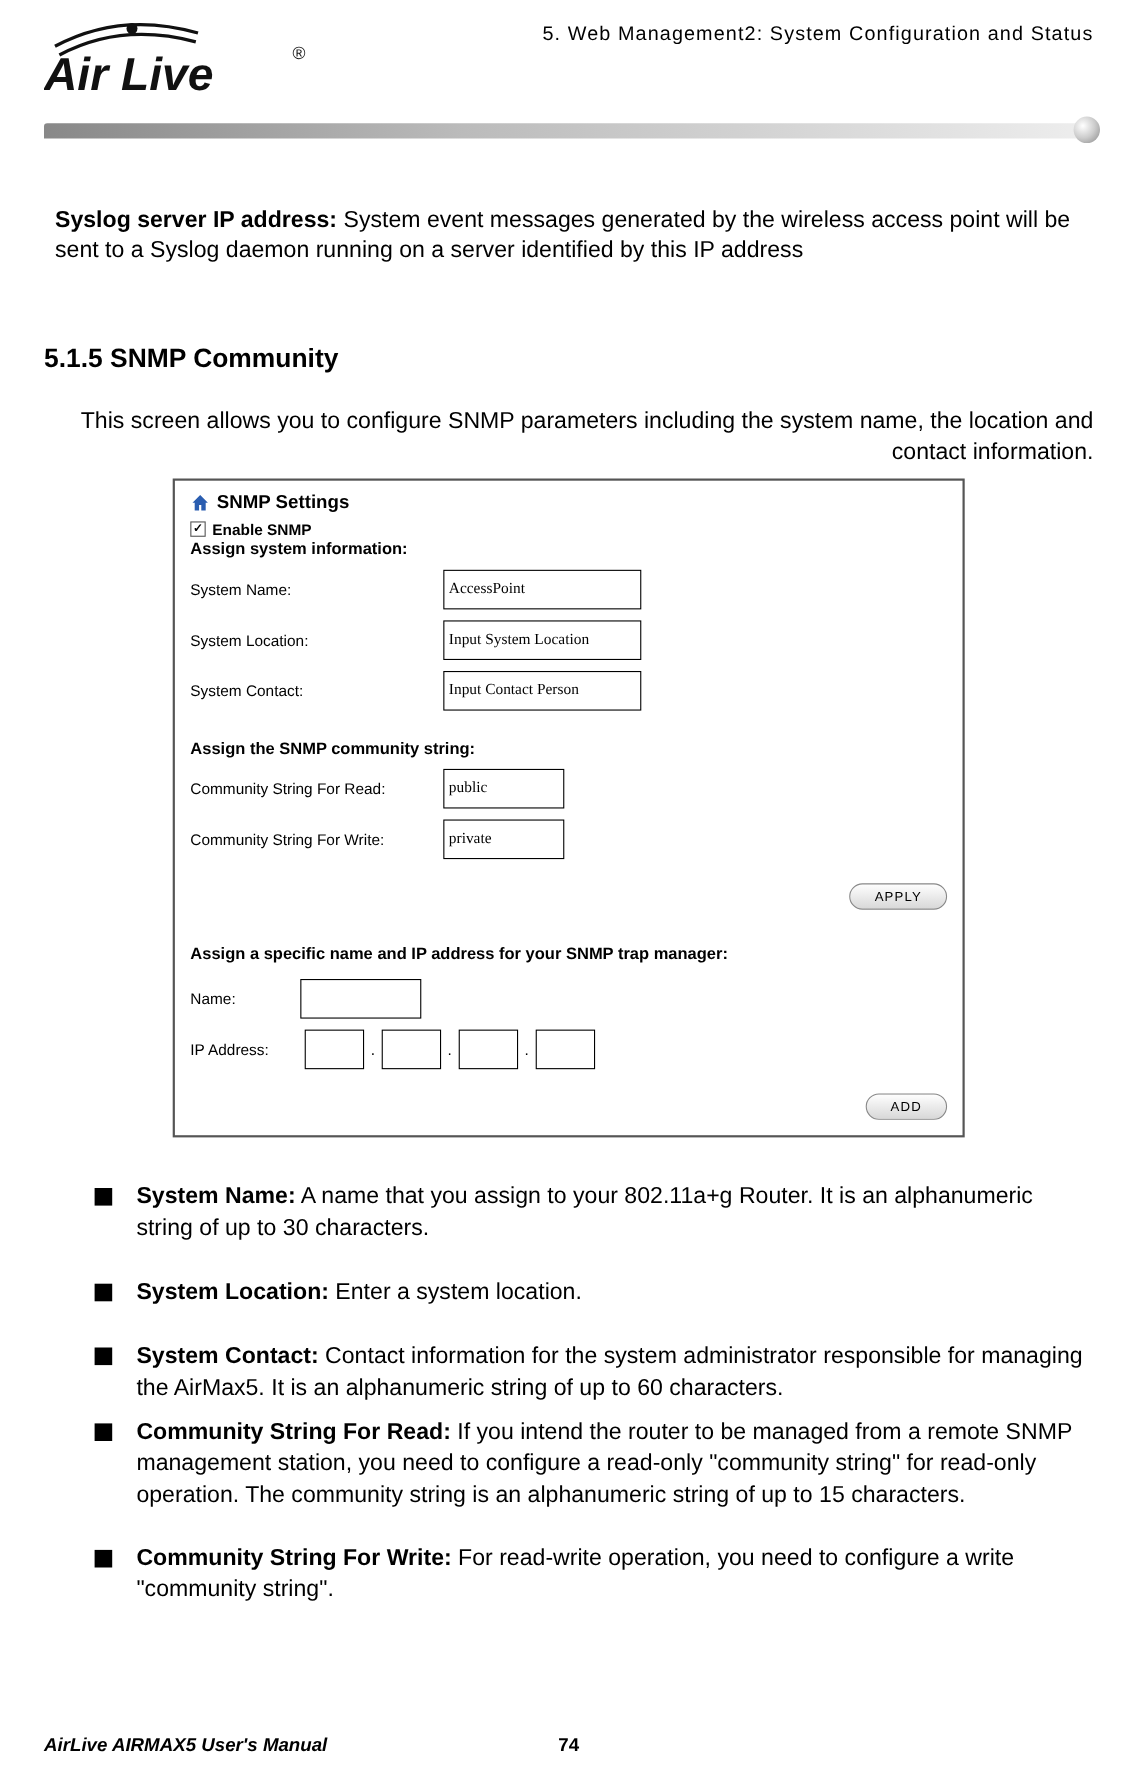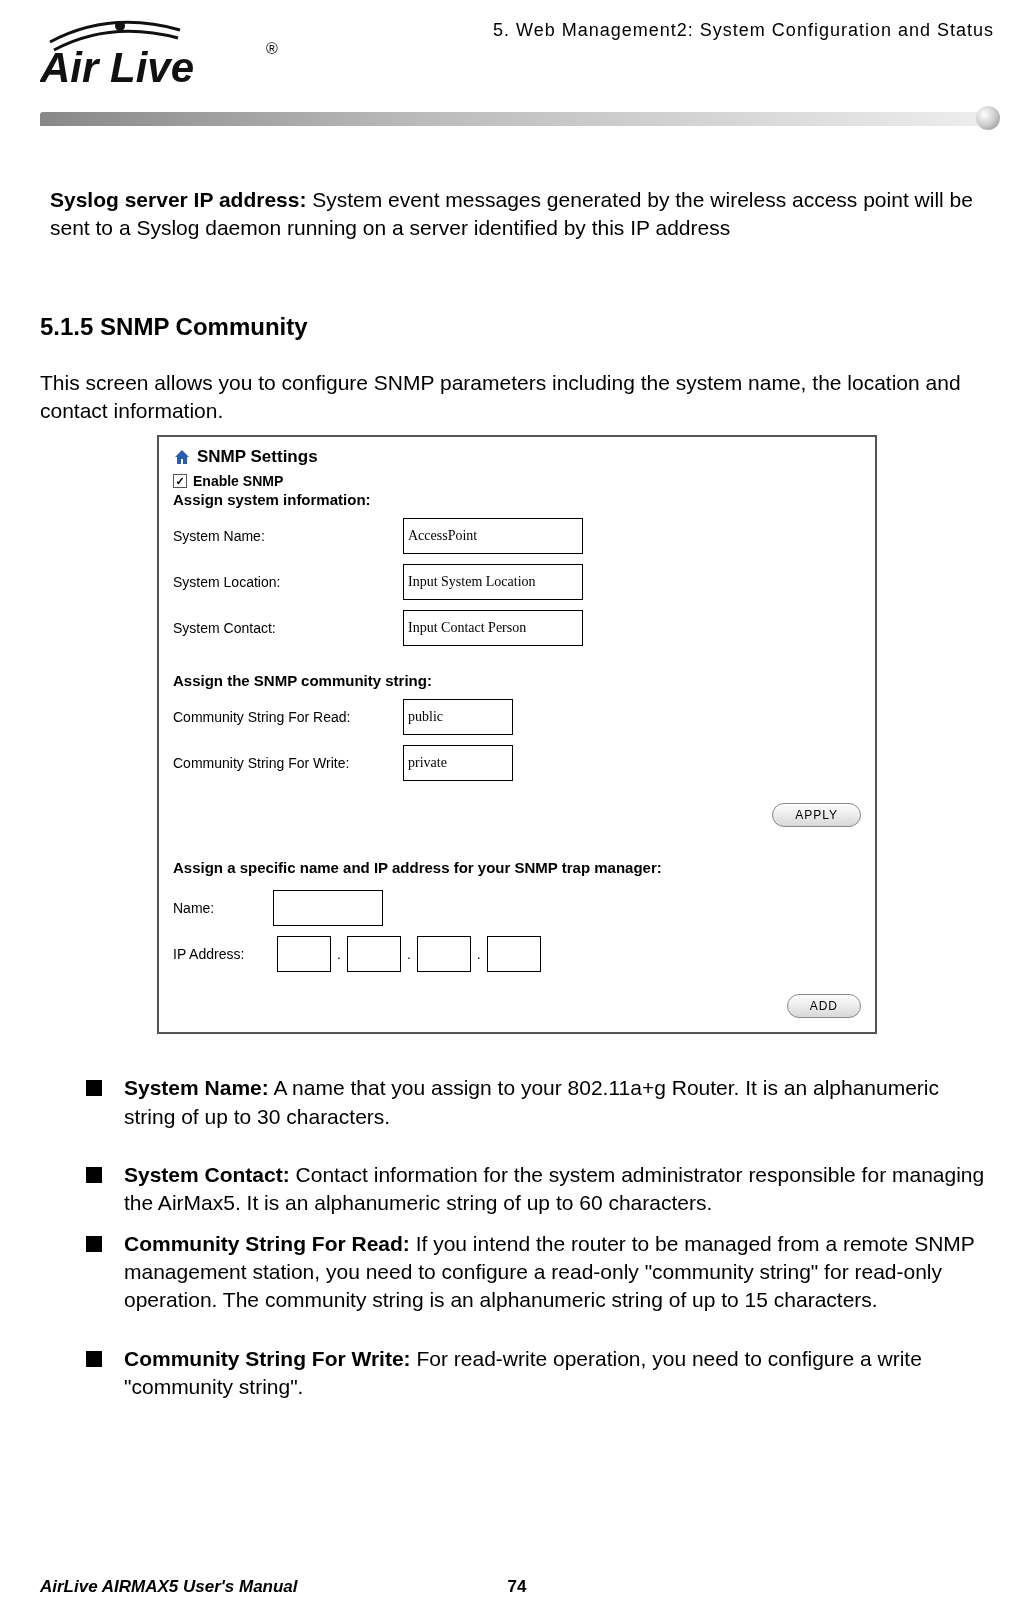--- a/index.html
+++ b/index.html
@@ -36,21 +36,21 @@
   .hr-deco::after{
     content:"";
     position:absolute; right:-6px; top:-6px;
     width: 24px; height:24px; border-radius:50%;
     background: radial-gradient(circle at 35% 35%, #fff, #ccc 50%, #888 100%);
   }
   .body-text { font-size: 21px; line-height: 1.35; }
   .syslog-para { margin-top: 60px; padding: 0 10px; }
   .h-section { font-size: 24px; font-weight: bold; margin-top: 70px; }
   .breadcrumb { font-size: 21px; font-style: italic; font-weight: bold; margin-top: 10px; }
-  .intro { margin-top: 28px; }
+  .intro { margin-top: 28px; text-align: right; }
 
   
   .snmp-wrap { display:flex; justify-content:center; margin-top: 10px; }
   .snmp-panel {
     width: 720px;
     border: 2px solid #555;
     padding: 10px 14px 14px 14px;
     font-size: 14px;
   }
   .panel-title { font-weight: bold; font-size: 17px; display:flex; align-items:center; gap:6px; }
@@ -198,20 +198,23 @@
       <div class="btn-row">
         <span class="pill-btn">ADD</span>
       </div>
     </div>
   </div>
 
   <ul class="bullets body-text">
     <li>
       <b>System Name:</b><span> A name that you assign to your 802.11a+g Router. It is an alphanumeric string of up to 30 characters.</span>
     </li>
+    <li>
+      <b>System Location:</b><span> Enter a system location.</span>
+    </li>
     <li class="tight">
       <b>System Contact:</b><span> Contact information for the system administrator responsible for managing the AirMax5. It is an alphanumeric string of up to 60 characters.</span>
     </li>
     <li>
       <b>Community String For Read:</b><span> If you intend the router to be managed from a remote SNMP management station, you need to configure a read-only "community string" for read-only operation. The community string is an alphanumeric string of up to 15 characters.</span>
     </li>
     <li>
       <b>Community String For Write:</b><span> For read-write operation, you need to configure a write "community string".</span>
     </li>
   </ul>

